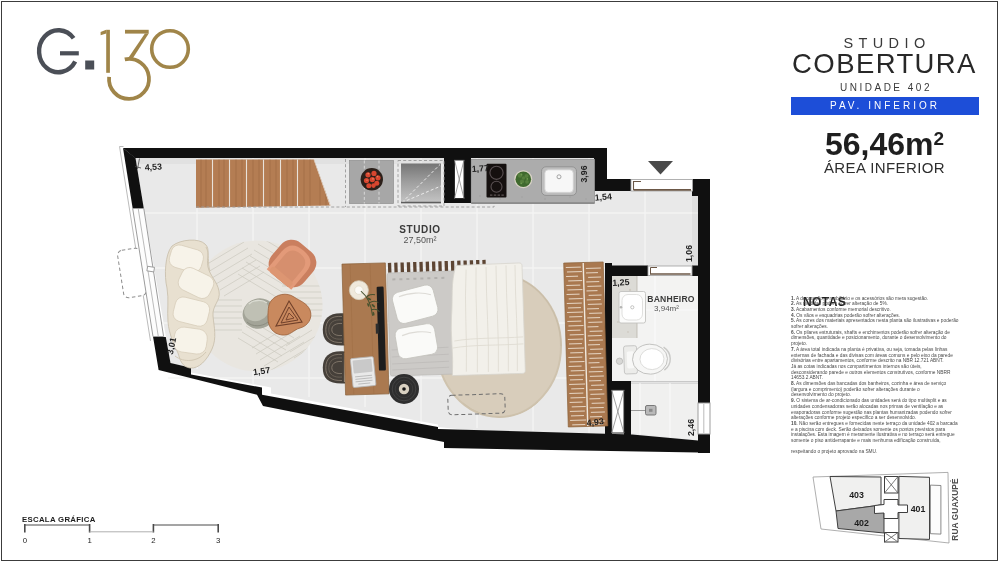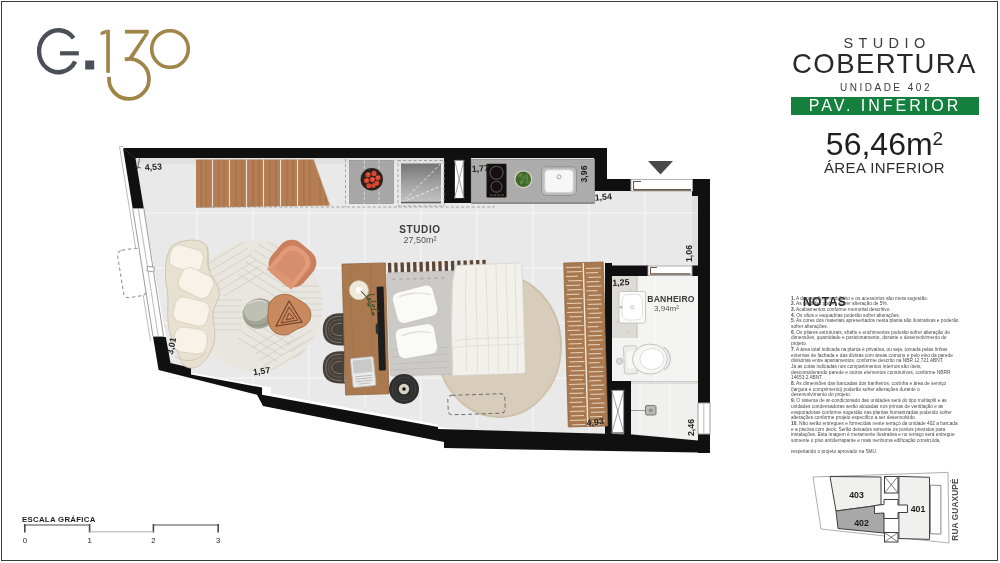--- a/index.html
+++ b/index.html
@@ -4,23 +4,23 @@
 <style>
   html,body{margin:0;padding:0;}
   body{width:1000px;height:563px;position:relative;background:#fff;overflow:hidden;
        font-family:"Liberation Sans", sans-serif;}
   .abs{position:absolute;}
   #titleblock{left:769px;width:231px;text-align:center;color:#2d2d2d;}
   #titleblock div{position:absolute;left:0;right:0;}
   #t-studio{top:35px;font-size:14.5px;letter-spacing:5.4px;color:#3a3a3a;padding-left:5px;}
   #t-cob{top:48px;font-size:27.5px;letter-spacing:1.4px;color:#282828;}
   #t-uni{top:81.5px;font-size:10px;letter-spacing:2.5px;color:#3a3a3a;padding-left:3px;}
-  #t-pav{top:97px;margin:0;left:22px !important;right:auto !important;width:188px;height:18.2px;background:#15803d;color:#fff;
-         font-size:16px;letter-spacing:3px;line-height:18.6px;text-align:center;}
-  #t-area{top:125.5px;font-size:32px;font-weight:normal;color:#1f1f1f;letter-spacing:0px;}
+  #t-pav{top:97px;margin:0;left:22px !important;right:auto !important;width:188px;height:18.2px;background:#1d4ed8;color:#fff;
+         font-size:10px;letter-spacing:3px;line-height:18.6px;text-align:center;}
+  #t-area{top:125.5px;font-size:32px;font-weight:bold;color:#1f1f1f;letter-spacing:0px;}
   #t-area sup{font-size:19px;vertical-align:0;position:relative;top:-10px;}
   #t-priv{top:158.5px;font-size:15px;letter-spacing:0.4px;color:#2e2e2e;}
   #notas{left:791px;top:282.5px;width:200px;color:#4a4a4a;}
   #notas h4{font-size:12px;margin:12px;color:#1d1d1d;letter-spacing:0.4px;}
   #notas p{font-size:4.8px;line-height:5.7px;margin:0;position:absolute;top:13px;width:200px;}
   #notas p.gap{top:166px;}
 </style>
 </head>
 <body>
 

